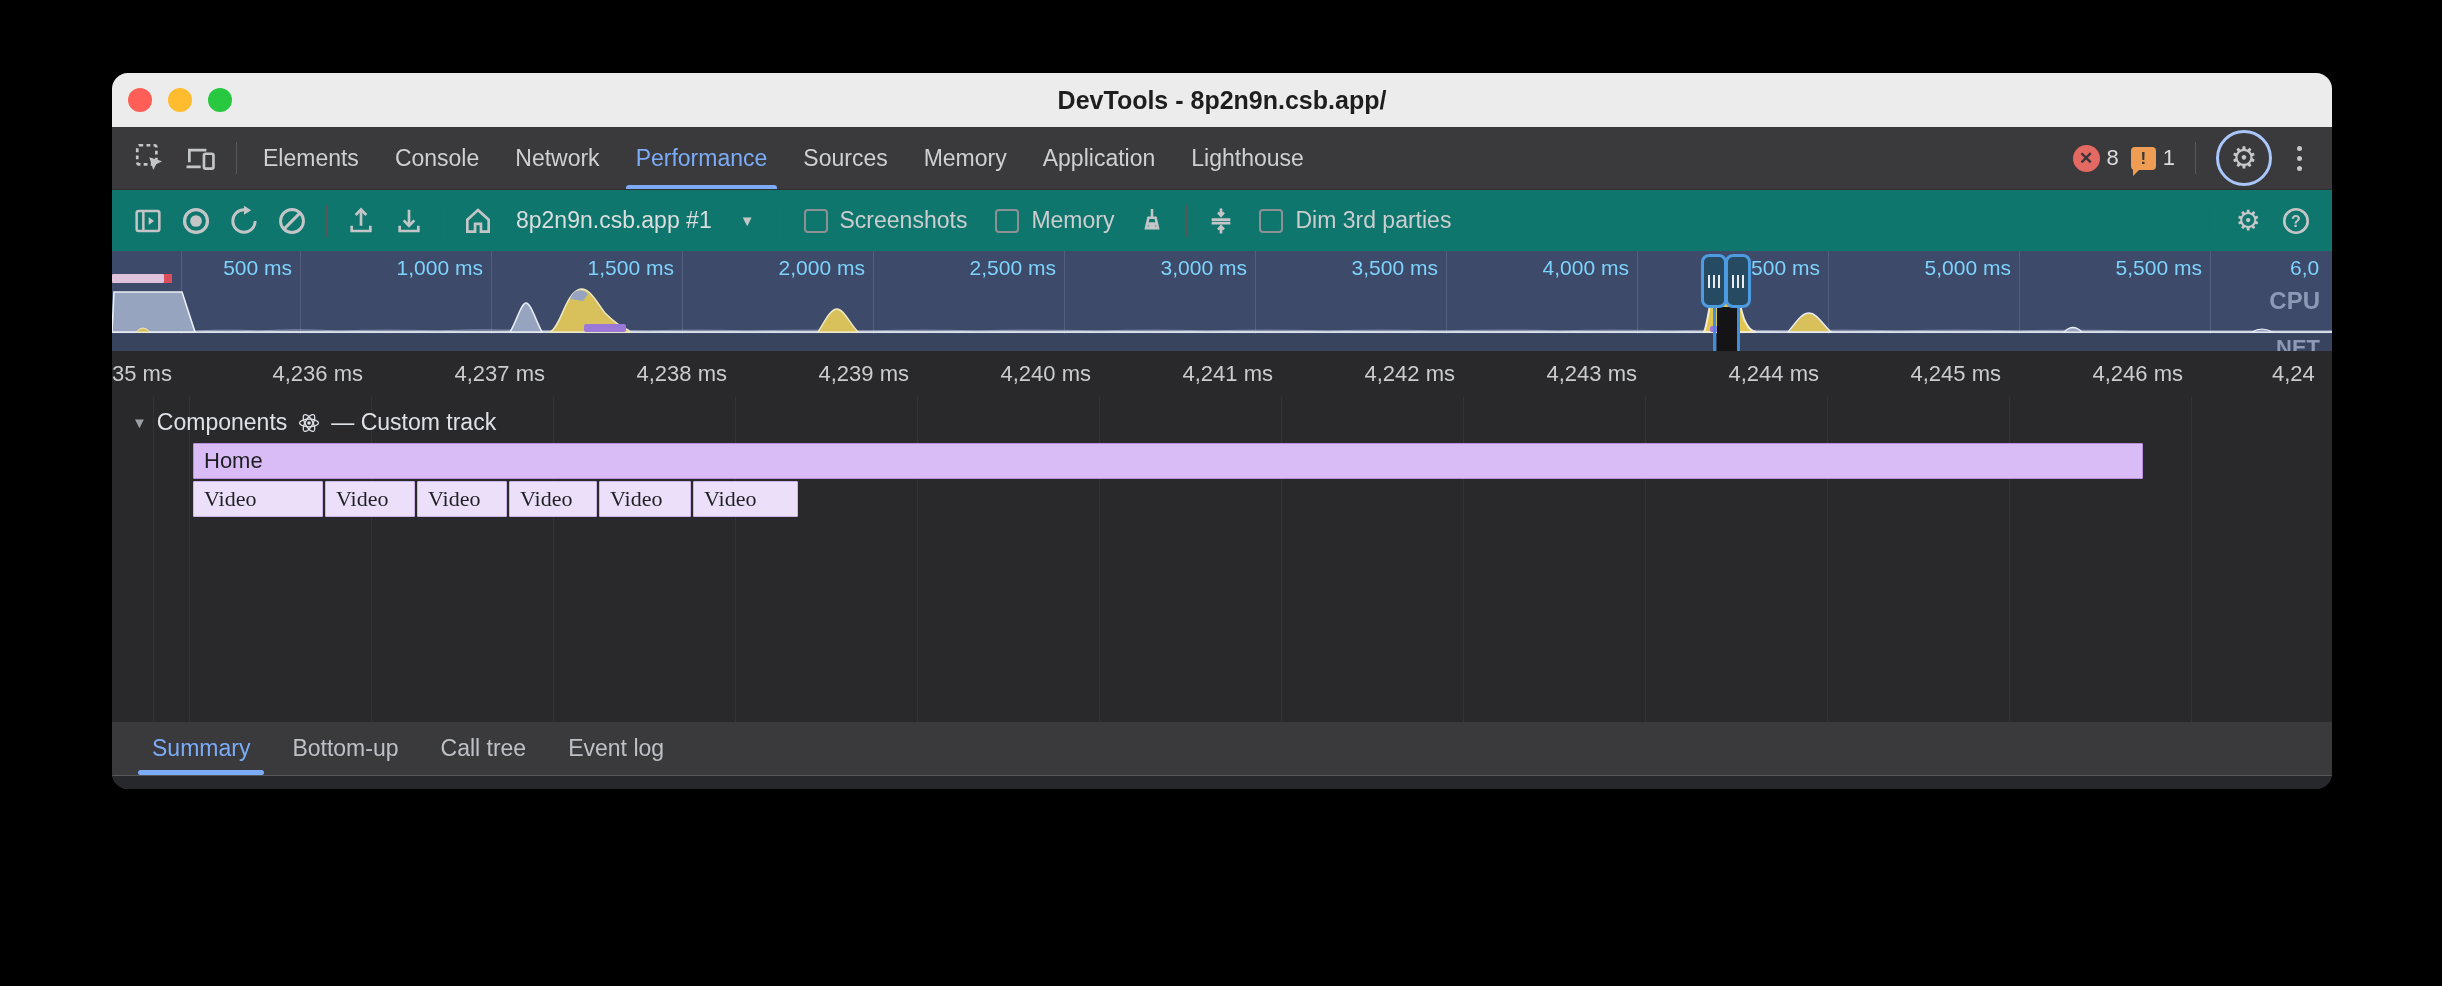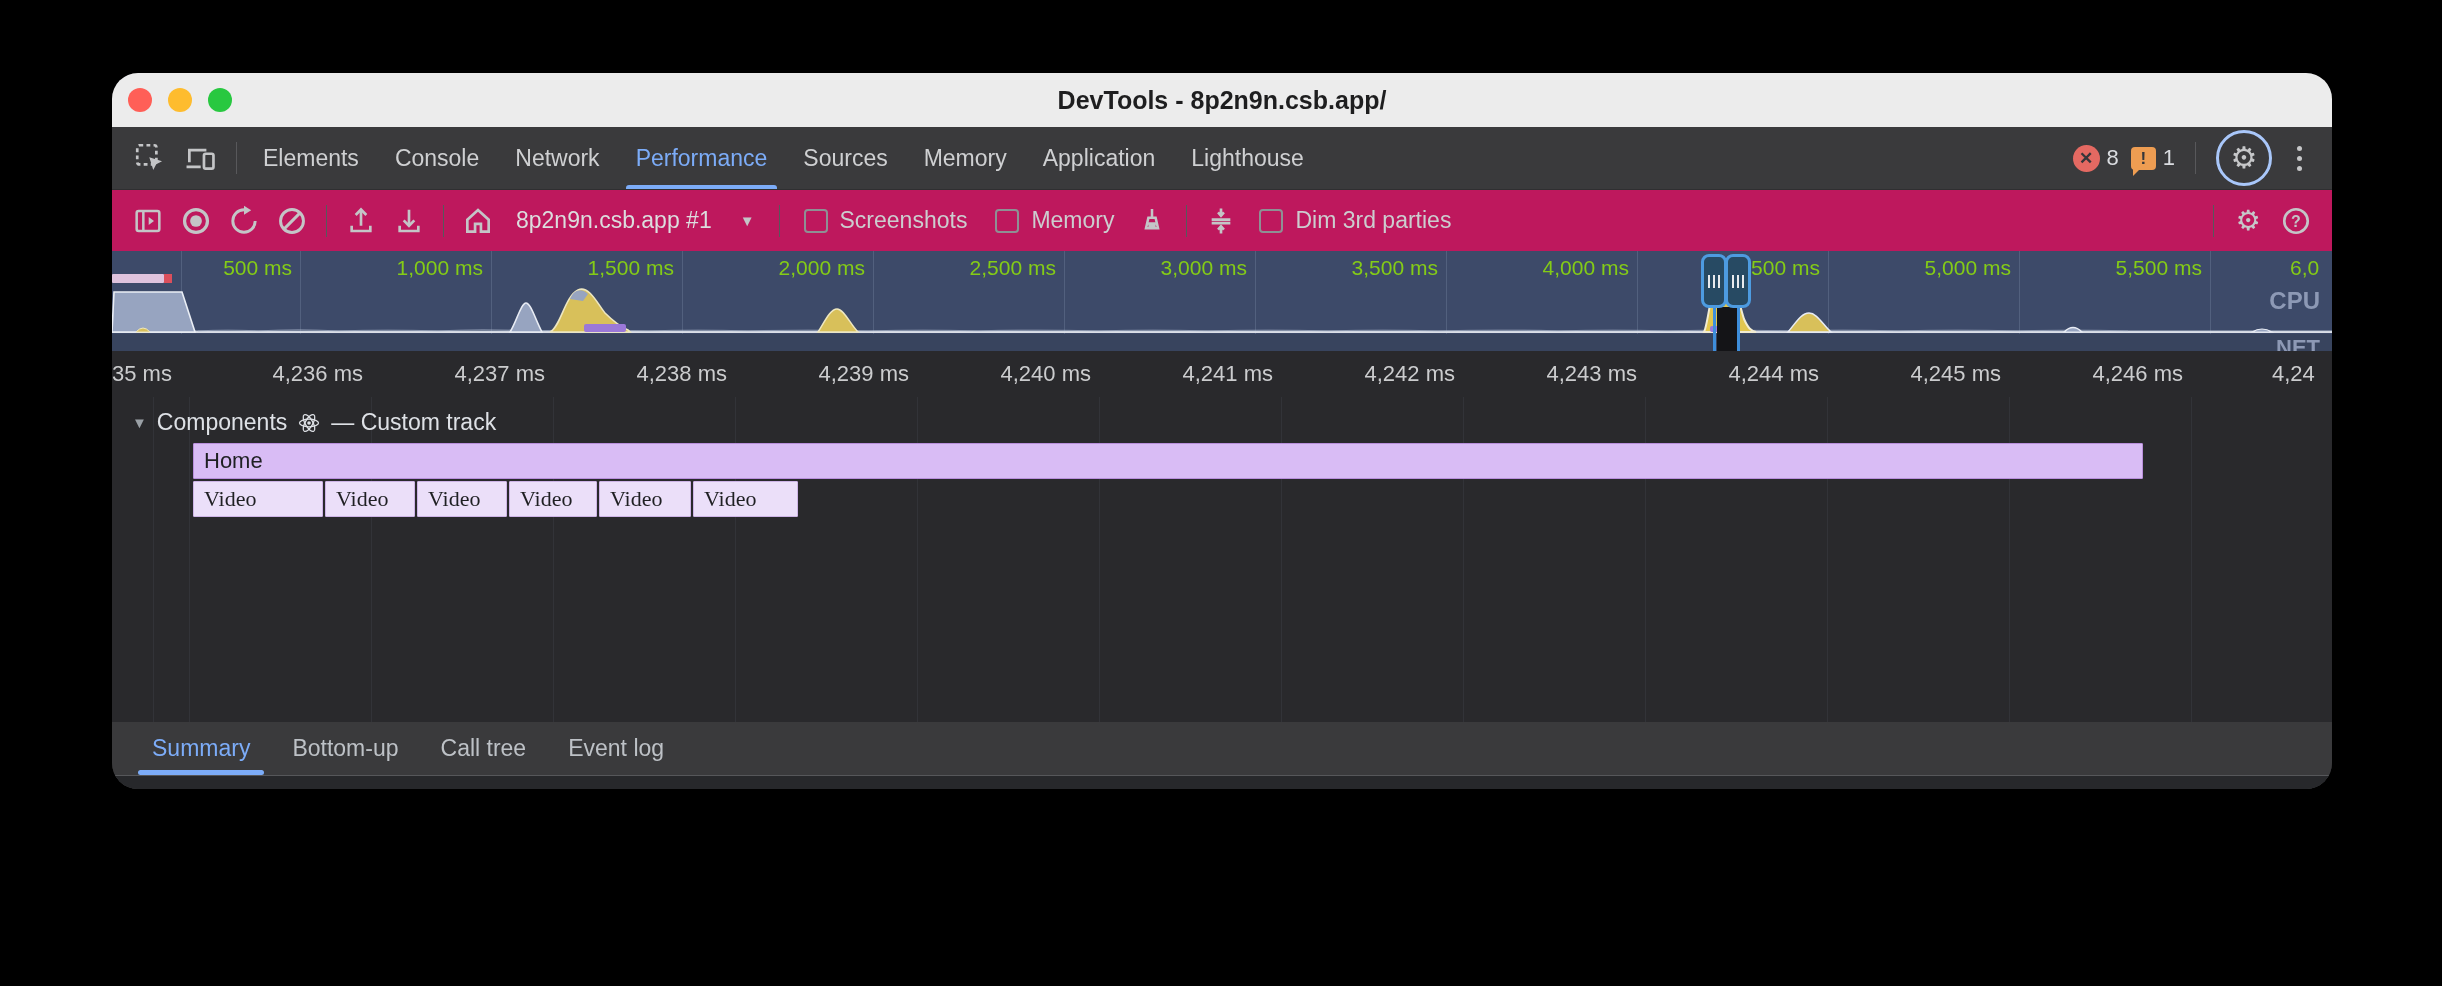--- a/index.html
+++ b/index.html
@@ -3,21 +3,21 @@
 <meta charset="utf-8">
 <style>
   html,body{margin:0;padding:0;}
   body{
     width:2442px;height:986px;background:#000;position:relative;overflow:hidden;
     font-family:"Liberation Sans", sans-serif;
     -webkit-font-smoothing:antialiased;
   }
   .window{
     position:absolute;left:112px;top:73px;width:2220px;height:716px;
-    border-radius:26px;overflow:hidden;background:#29292C;
+    border-radius:16px;overflow:hidden;background:#29292C;
     box-shadow:0 24px 70px rgba(0,0,0,.7);
     display:flex;flex-direction:column;
   }
   
   .titlebar{height:54px;background:#ECECEC;position:relative;flex:0 0 auto;display:flex;align-items:center;justify-content:center;}
   .lights{position:absolute;left:16px;top:0;height:100%;display:flex;align-items:center;gap:16px;}
   .light{width:24px;height:24px;border-radius:50%;}
   .light.red{background:#FF5F57;}
   .light.yellow{background:#FEBC2E;}
   .light.green{background:#28C840;}
@@ -34,32 +34,32 @@
   .tabbar-right{margin-left:auto;display:flex;align-items:center;gap:12px;padding-right:18px;}
   .badge{display:flex;align-items:center;gap:7px;font-size:22px;color:#DADCE0;}
   .err-ico{width:27px;height:27px;border-radius:50%;background:#E46962;color:#35363A;font-size:17px;font-weight:bold;display:flex;align-items:center;justify-content:center;line-height:1;}
   .warn-ico{width:25px;height:23px;border-radius:4px;background:#EE9D52;color:#35363A;font-size:17px;font-weight:bold;display:flex;align-items:center;justify-content:center;position:relative;line-height:1;}
   .warn-ico::after{content:"";position:absolute;left:2px;bottom:-6px;border:5px solid transparent;border-top-color:#EE9D52;border-left-color:#EE9D52;border-width:4px;}
   .gear-ring{width:50px;height:50px;border-radius:50%;border:3px solid #A9C7FA;display:flex;align-items:center;justify-content:center;}
   .gear-glyph{font-size:30px;color:#C6C7C9;line-height:1;font-family:"DejaVu Sans", sans-serif;}
   .kebab{display:flex;flex-direction:column;gap:5px;align-items:center;justify-content:center;width:30px;height:44px;}
   .kebab i{width:5px;height:5px;border-radius:50%;background:#C6C7C9;}
   
-  .toolbar{height:62px;background:#be185d;border-top:1px solid #2F2F31;flex:0 0 auto;display:flex;align-items:center;padding:0 14px;gap:4px;box-sizing:border-box;}
+  .toolbar{height:62px;background:#0f766e;border-top:1px solid #2F2F31;flex:0 0 auto;display:flex;align-items:center;padding:0 14px;gap:4px;box-sizing:border-box;}
   .tool-label{font-size:23px;color:#DCDDDE;white-space:nowrap;}
   .caret{font-size:15px;color:#C4C5C7;margin-left:16px;}
   .checkbox-wrap{display:flex;align-items:center;gap:12px;padding:0 12px;}
   .checkbox{width:20px;height:20px;border:2px solid #8E9094;border-radius:4px;background:transparent;flex:0 0 auto;}
   .cb-label{font-size:23px;color:#CCCDCF;white-space:nowrap;}
   .toolbar-right{margin-left:auto;display:flex;align-items:center;gap:4px;}
   
   .overview{height:100px;position:relative;background:#3D4A69;flex:0 0 auto;overflow:hidden;}
   .ov-grid{position:absolute;inset:0;background:repeating-linear-gradient(to right,#52607E 0 1px,transparent 1px 191px);background-position-x:188px;}
   .otick,.rtick{position:absolute;width:162px;text-align:right;white-space:nowrap;}
-  .otick{top:3px;font-size:21px;color:#84cc16;line-height:28px;}
+  .otick{top:3px;font-size:21px;color:#7dd3fc;line-height:28px;}
   .tick-left{text-align:left;width:auto;}
   .ov-net-band{position:absolute;left:0;right:0;top:83px;bottom:0;background:#38445E;}
   .ov-base{position:absolute;left:0;right:0;top:80px;height:2px;background:#E8EBF2;opacity:.92;}
   .ov-cpu-label{position:absolute;right:12px;top:36px;font-size:24px;font-weight:bold;color:#8D99B5;}
   .ov-net-label{position:absolute;right:12px;top:84px;font-size:22px;font-weight:bold;color:#8D99B5;}
   .ov-svg{position:absolute;left:0;top:0;}
   .scrub-line{position:absolute;top:6px;bottom:0;width:3px;background:#3E8EDB;}
   .scrub-gap{position:absolute;top:56px;bottom:0;background:#141417;}
   .scrub-handle{position:absolute;top:3px;width:26px;height:54px;background:#274A63;border:3px solid #4D9BE0;border-radius:8px;box-sizing:border-box;display:flex;align-items:center;justify-content:center;gap:3px;}
   .scrub-handle i{width:2px;height:13px;background:#E8EAED;}

